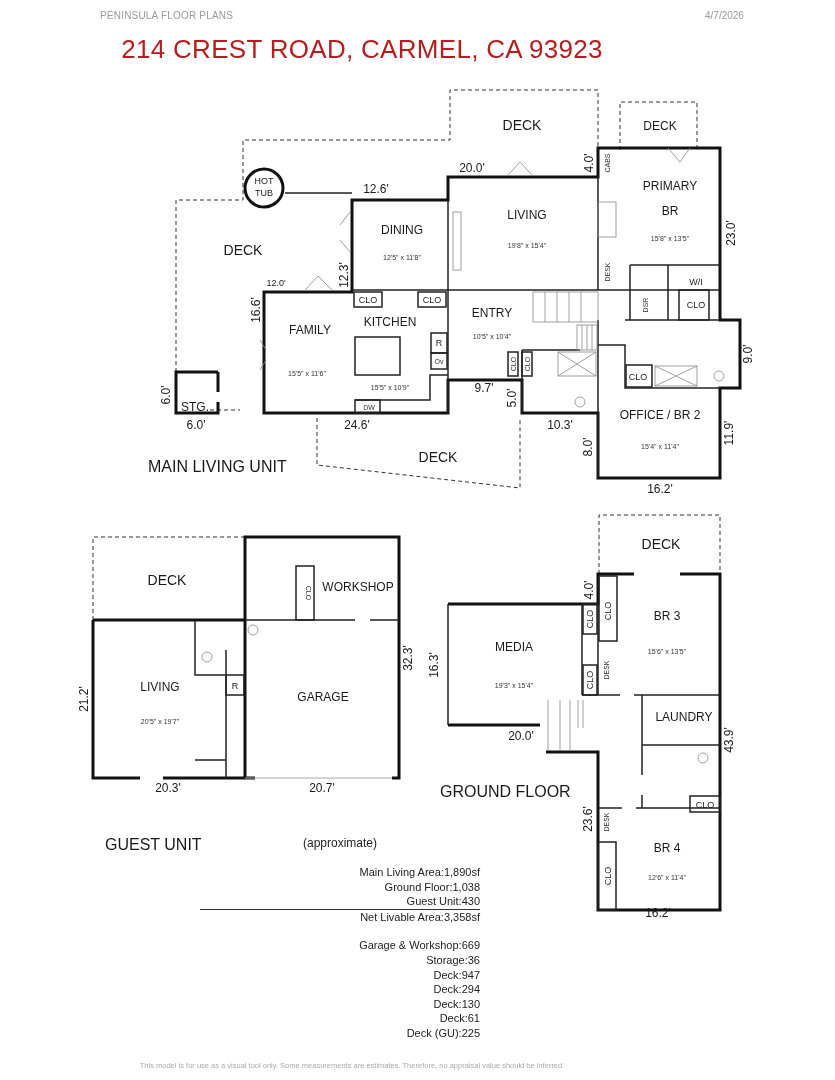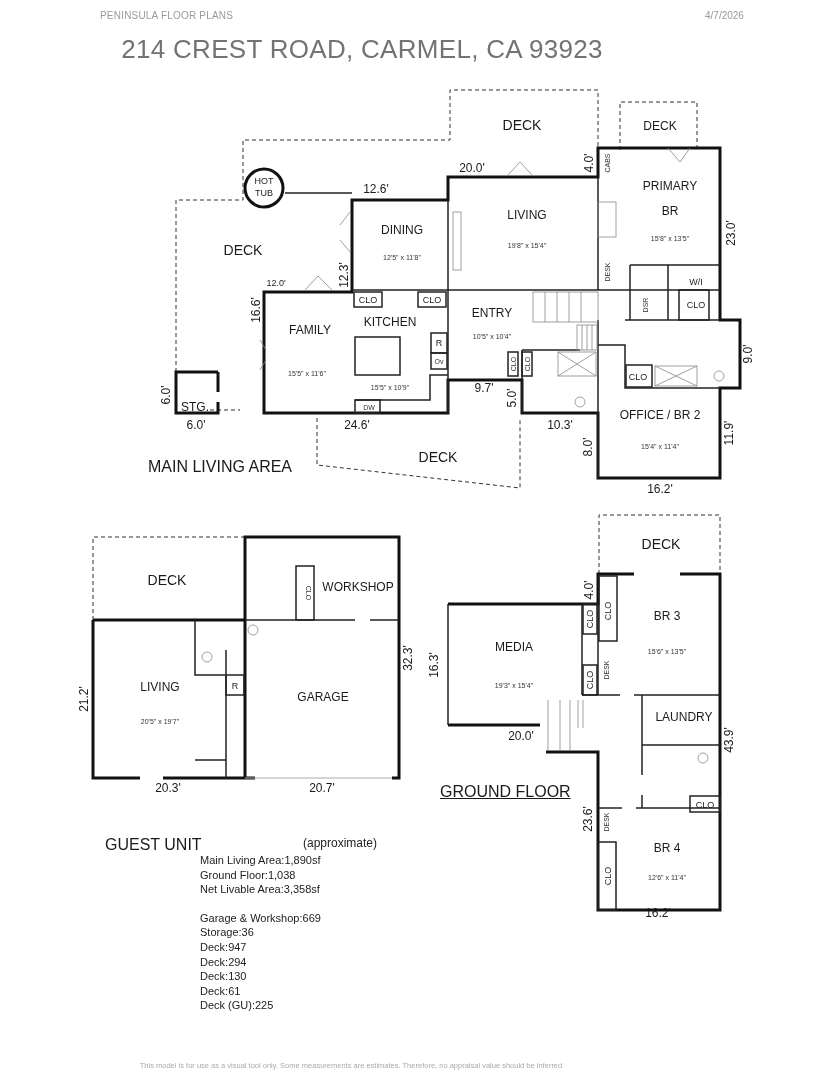--- a/index.html
+++ b/index.html
@@ -1,25 +1,25 @@
 <!DOCTYPE html>
 <html><head>
 <meta charset="utf-8">
 <style>
   html,body{margin:0;padding:0;background:#fff;}
   body{width:835px;height:1080px;position:relative;overflow:hidden;font-family:"Liberation Sans",sans-serif;color:#111;}
   .hdr-left{position:absolute;left:100px;top:10px;font-size:10px;color:#9a9a9a;letter-spacing:0.2px;}
   .hdr-right{position:absolute;left:705px;top:10px;font-size:10px;color:#9a9a9a;}
-  .title{position:absolute;left:0;width:724px;top:34px;text-align:center;font-size:26px;color:#737373;letter-spacing:0.3px;}
+  .title{position:absolute;left:0;width:724px;top:34px;text-align:center;font-size:26px;color:#b91c1c;letter-spacing:0.3px;}
   svg.plan{position:absolute;left:0;top:0;}
   .area-label{position:absolute;font-size:16px;color:#1a1a1a;}
   .calc{position:absolute;left:200px;top:836px;width:280px;font-size:11px;color:#222;}
   .calc .ct{text-align:center;font-size:12px;}
-  .calc .cs{text-align:center;font-size:12px;margin-bottom:3px;}
-  .calc .row{display:flex;justify-content:flex-start;height:14.6px;line-height:14.6px;}
+  .calc .cs{text-align:center;font-size:12px;margin-bottom:15px;}
+  .calc .row{display:flex;justify-content:flex-end;height:14.6px;line-height:14.6px;}
   .calc .row.ul{border-bottom:1px solid #333;}
   .calc .gap{height:14px;}
   .footer{position:absolute;left:0;width:702px;top:1061px;text-align:center;font-size:7.5px;color:#aaa;}
 </style>
 </head>
 <body>
 
 <div class="hdr-left">PENINSULA FLOOR PLANS</div>
 <div class="hdr-right">4/7/2026</div>
 <div class="title">214 CREST ROAD, CARMEL, CA  93923</div>
@@ -218,34 +218,38 @@
 
     <text class="dm" transform="translate(438,665) rotate(-90)" text-anchor="middle">16.3'</text>
     <text class="dm" transform="translate(593,590) rotate(-90)" text-anchor="middle">4.0'</text>
     <text class="dm" x="521" y="740" text-anchor="middle">20.0'</text>
     <text class="dm" transform="translate(733,740) rotate(-90)" text-anchor="middle">43.9'</text>
     <text class="dm" transform="translate(592,819) rotate(-90)" text-anchor="middle">23.6'</text>
     <text class="dm" x="658" y="917" text-anchor="middle">16.2'</text>
   </g>
 </svg>
 
-<div class="area-label" style="left:148px;top:458px;">MAIN LIVING AREA</div>
+<div class="area-label" style="left:148px;top:458px;">MAIN LIVING UNIT</div>
 <div class="area-label" style="left:105px;top:836px;">GUEST UNIT</div>
-<div class="area-label" style="left:440px;top:783px;text-decoration:underline;">GROUND FLOOR</div>
+<div class="area-label" style="left:440px;top:783px;">GROUND FLOOR</div>
 
 <div class="calc">
   <div class="cs">(approximate)</div>
   <div class="row">
       <span>Main Living Area:</span>
       <span>1,890sf</span>
     </div>
   <div class="row">
       <span>Ground Floor:</span>
       <span>1,038</span>
     </div>
+  <div class="row ul">
+      <span>Guest Unit:</span>
+      <span>430</span>
+    </div>
   <div class="row">
       <span>Net Livable Area:</span>
       <span>3,358sf</span>
     </div>
   <div class="gap"></div>
   <div class="row">
       <span>Garage &amp; Workshop:</span>
       <span>669</span>
     </div>
   <div class="row">

